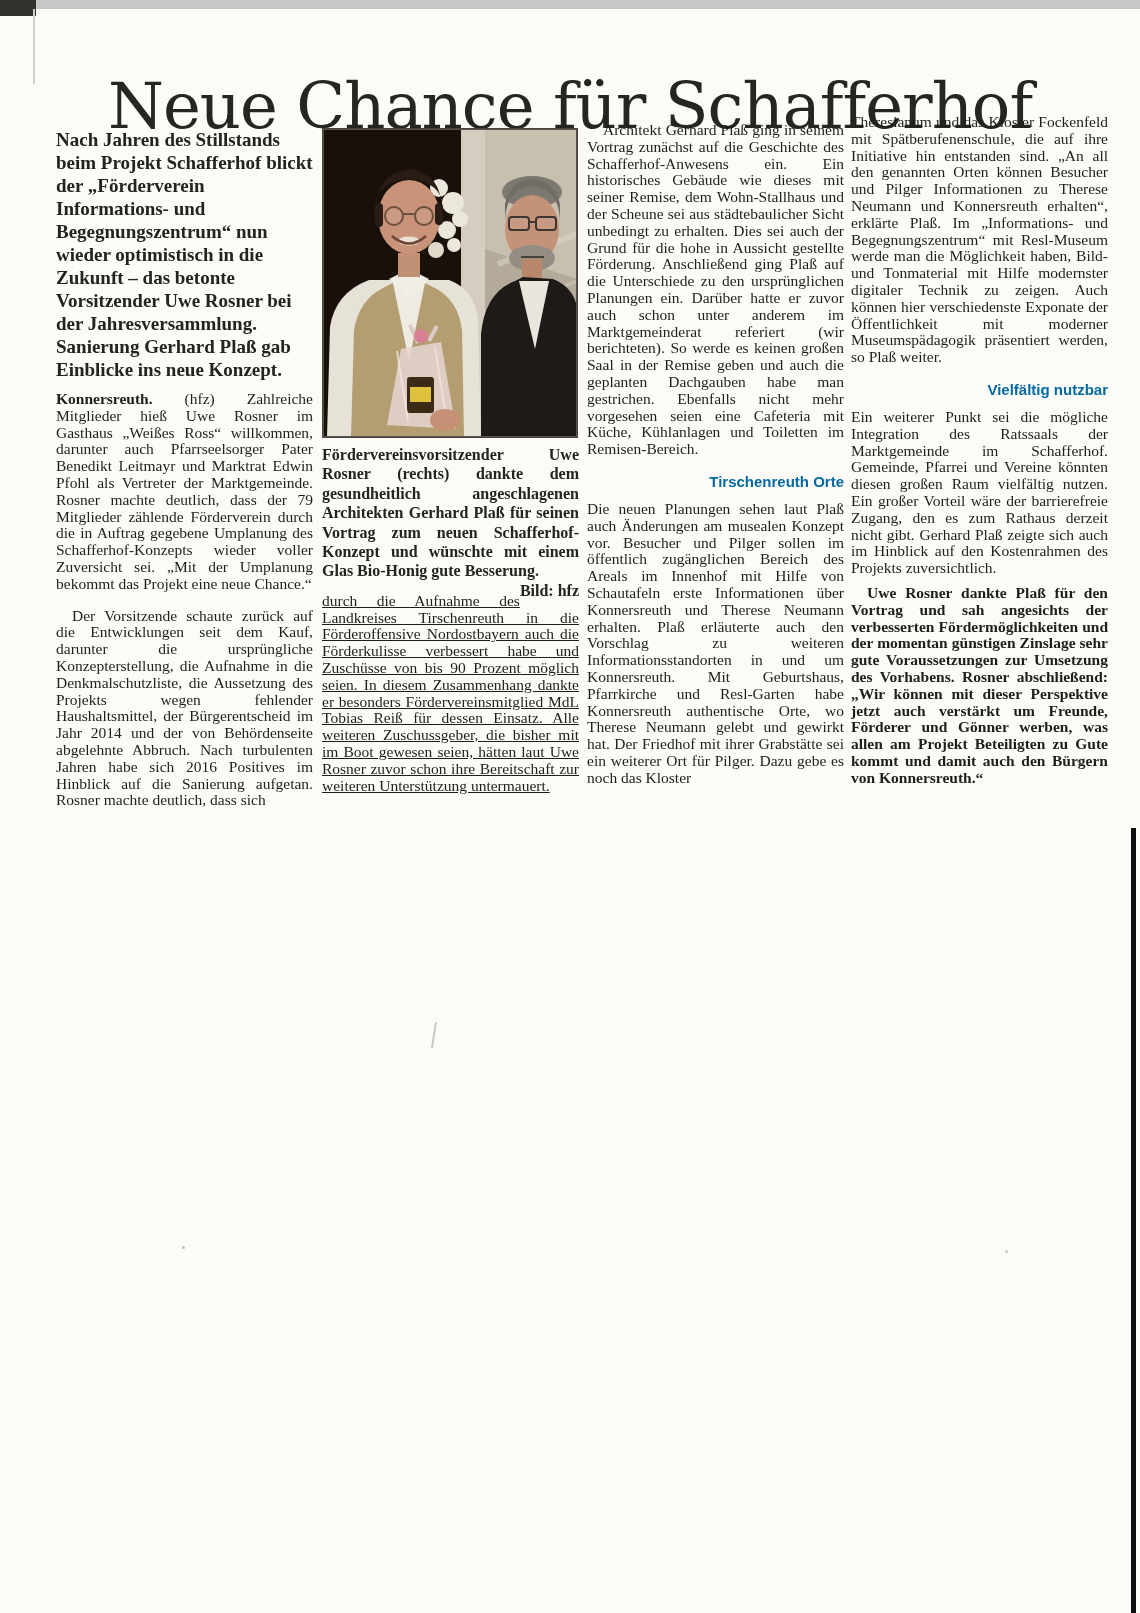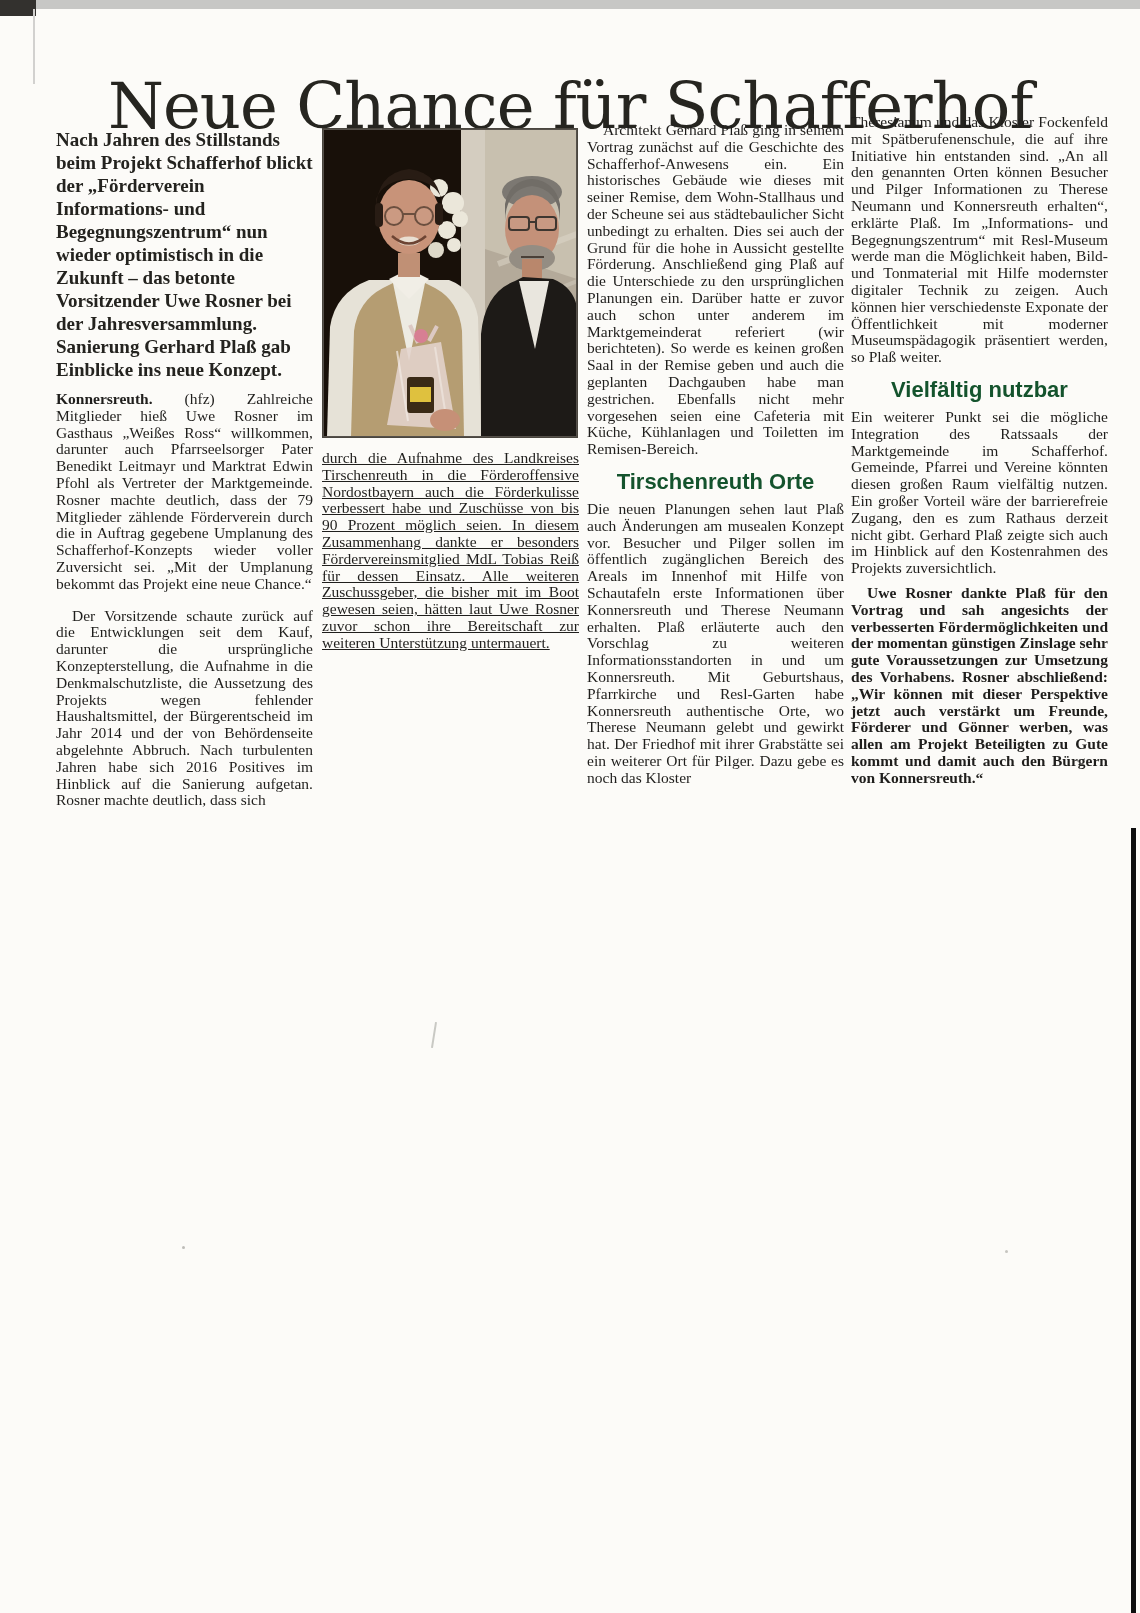--- a/index.html
+++ b/index.html
@@ -42,22 +42,22 @@
     text-align:left;color:#24231f;
     margin:0 0 10px 0 !important;
   }
   .dateline{font-weight:bold;}
   .indent{text-indent:16px;}
   .gap{margin-top:15px !important;}
   .gap-sm{margin-top:8px !important;font-weight:bold;}
 
   .subhead{
     font-family:"Liberation Sans","DejaVu Sans",sans-serif;
-    font-weight:bold;font-size:22px;line-height:24px;
-    text-align:center;color:#14532d;
+    font-weight:bold;font-size:15px;line-height:24px;
+    text-align:right;color:#0369a1;
     margin:12px 0 7px 0 !important;
   }
 
   .photo{
     position:relative;width:254px;height:308px;
     border:1px solid #4a463f;
     background:#181009;
   }
   .photo svg{display:block;}
   .caption{
@@ -150,20 +150,21 @@
           <rect x="84" y="248" width="27" height="36" rx="3" fill="#3a2a16"></rect>
           <rect x="87" y="258" width="21" height="15" fill="#dfc13e"></rect>
           <line x1="74" y1="222" x2="85" y2="292" stroke="#f3ebe6" stroke-width="2" opacity="0.7"></line>
           <line x1="112" y1="218" x2="124" y2="294" stroke="#f3ebe6" stroke-width="2" opacity="0.6"></line>
           <ellipse cx="122" cy="291" rx="15" ry="11" fill="#c69077"></ellipse>
         </g>
 
         <rect x="0.5" y="0.5" width="253" height="307" fill="none" stroke="#55504a" stroke-width="1"></rect>
       </svg>
     </div>
+    <p class="caption"><span>Fördervereinsvorsitzender Uwe Rosner (rechts) dankte dem gesundheitlich angeschlagenen Architekten Gerhard Plaß für seinen Vortrag zum neuen Schafferhof-Konzept und wünschte mit einem Glas Bio-Honig gute Besserung.</span> <span class="credit">Bild: hfz</span></p>
     <p class="cont">durch die Aufnahme des Landkreises Tirschenreuth in die Förderoffensive Nordostbayern auch die Förderkulisse verbessert habe und Zuschüsse von bis 90 Prozent möglich seien. In diesem Zusammenhang dankte er besonders Fördervereinsmitglied MdL Tobias Reiß für dessen Einsatz. Alle weiteren Zuschussgeber, die bisher mit im Boot gewesen seien, hätten laut Uwe Rosner zuvor schon ihre Bereitschaft zur weiteren Unterstützung untermauert.</p>
   </div>
 
   <div class="col" id="col3">
     <p class="indent">Architekt Gerhard Plaß ging in seinem Vortrag zunächst auf die Geschichte des Schafferhof-Anwesens ein. Ein historisches Gebäude wie dieses mit seiner Remise, dem Wohn-Stallhaus und der Scheune sei aus städtebaulicher Sicht unbedingt zu erhalten. Dies sei auch der Grund für die hohe in Aussicht gestellte Förderung. Anschließend ging Plaß auf die Unterschiede zu den ursprünglichen Planungen ein. Darüber hatte er zuvor auch schon unter anderem im Marktgemeinderat referiert (wir berichteten). So werde es keinen großen Saal in der Remise geben und auch die geplanten Dachgauben habe man gestrichen. Ebenfalls nicht mehr vorgesehen seien eine Cafeteria mit Küche, Kühlanlagen und Toiletten im Remisen-Bereich.</p>
     <h2 class="subhead">Tirschenreuth Orte</h2>
     <p>Die neuen Planungen sehen laut Plaß auch Änderungen am musealen Konzept vor. Besucher und Pilger sollen im öffentlich zugänglichen Bereich des Areals im Innenhof mit Hilfe von Schautafeln erste Informationen über Konnersreuth und Therese Neumann erhalten. Plaß erläuterte auch den Vorschlag zu weiteren Informationsstandorten in und um Konnersreuth. Mit Geburtshaus, Pfarrkirche und Resl-Garten habe Konnersreuth authentische Orte, wo Therese Neumann gelebt und gewirkt hat. Der Friedhof mit ihrer Grabstätte sei ein weiterer Ort für Pilger. Dazu gebe es noch das Kloster</p>
   </div>
 
   <div class="col" id="col4">

